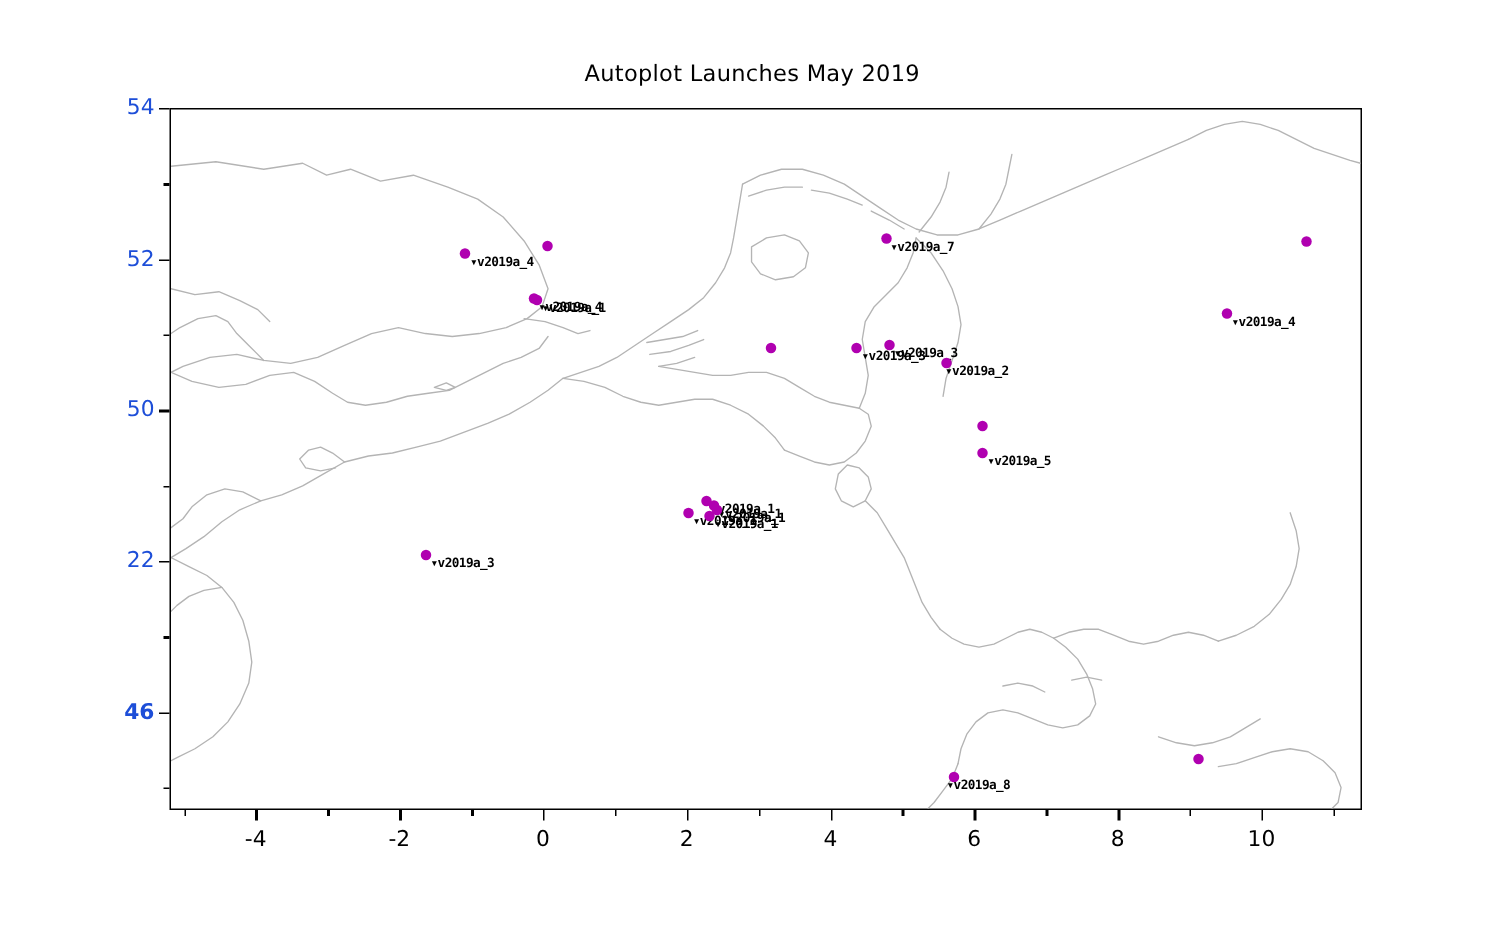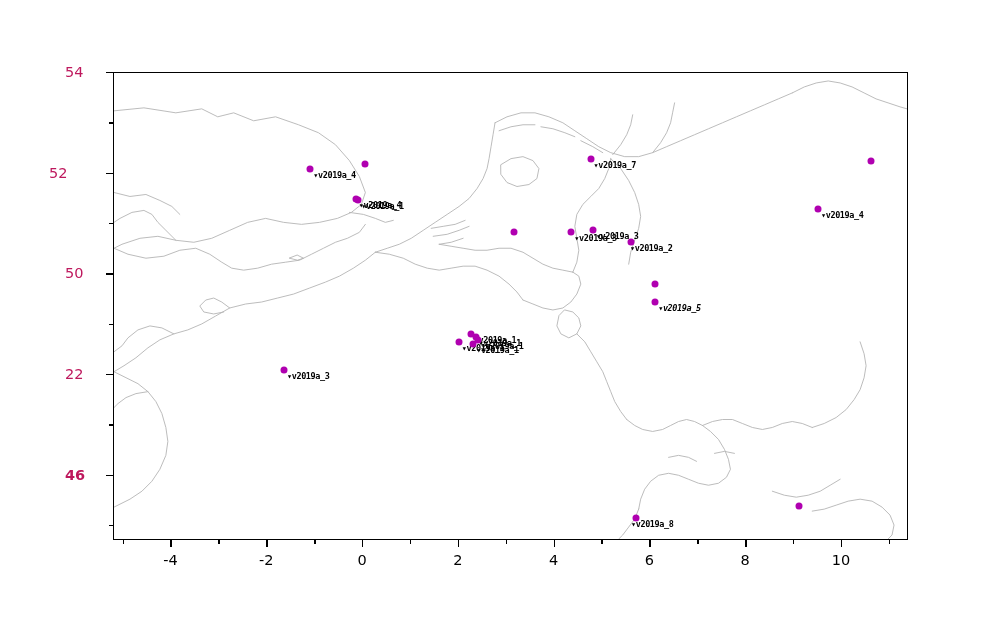--- a/index.html
+++ b/index.html
@@ -26,28 +26,29 @@
     position:absolute;font-size:8.5px;color:#000;white-space:nowrap;
     font-family:"DejaVu Sans Mono",monospace;font-weight:bold;
     transform:translate(0,-50%);letter-spacing:-0.4px;
   }
 
   
   .tick-x{position:absolute;width:1.4px;background:#000;}
   .tick-y{position:absolute;height:1.4px;background:#000;}
   .tlab-x{position:absolute;font-size:14.5px;color:#000;text-align:center;
           transform:translateX(-50%);}
-  .tlab-y{position:absolute;font-size:14.5px;color:#be185d;text-align:left;
+  .tlab-y{position:absolute;font-size:14.5px;color:#1d4ed8;text-align:right;
           transform:translateY(-50%);}
 </style>
 </head>
 <body>
 
 <div id="root">
 
+  <div id="chart-title">Autoplot Launches May 2019</div>
 
   <div id="plot-frame">
     <div id="map-layer">
       <svg viewBox="0 0 795 468" preserveAspectRatio="none">
         <g fill="none" stroke="#b4b4b4" stroke-width="0.9" stroke-linejoin="round" stroke-linecap="round">
 
           <path d="M0,38 L30,35 L62,40 L88,36 L104,44 L120,40 L140,48
                    L162,44 L185,52 L205,60 L222,72 L236,88 L246,104
                    L252,120 L248,132 L238,140 L224,146 L206,150
                    L188,152 L170,150 L152,146 L134,150 L116,158
@@ -165,21 +166,21 @@
         <div class="pt-label" style="left: 479.521px; top: 91.5484px;">▾v2019a_7</div>
         <div class="pt" style="left: 399.895px; top: 158.516px; background: rgb(176, 0, 176);"></div>
         <div class="pt" style="left: 457.364px; top: 158.516px; background: rgb(176, 0, 176);"></div>
         <div class="pt-label" style="left: 460.364px; top: 164.516px;">▾v2019a_3</div>
         <div class="pt" style="left: 478.916px; top: 157.006px; background: rgb(176, 0, 176);"></div>
         <div class="pt-label" style="left: 481.916px; top: 163.006px;">▾v2019a_3</div>
         <div class="pt" style="left: 517.229px; top: 168.581px; background: rgb(176, 0, 176);"></div>
         <div class="pt-label" style="left: 516px; top: 174.581px;">▾v2019a_2</div>
         <div class="pt" style="left: 541.175px; top: 211.355px; background: rgb(176, 0, 176);"></div>
         <div class="pt" style="left: 541.175px; top: 228.968px; background: rgb(176, 0, 176);"></div>
-        <div class="pt-label" style="left: 544.175px; top: 234.968px; font-style: italic;">▾v2019a_5</div>
+        <div class="pt-label" style="left: 544.175px; top: 234.968px;">▾v2019a_5</div>
         <div class="pt" style="left: 704.006px; top: 135.871px; background: rgb(176, 0, 176);"></div>
         <div class="pt-label" style="left: 707.006px; top: 141.871px;">▾v2019a_4</div>
         <div class="pt" style="left: 756.687px; top: 88.0645px; background: rgb(176, 0, 176);"></div>
         <div class="pt" style="left: 170.015px; top: 296.903px; background: rgb(176, 0, 176);"></div>
         <div class="pt-label" style="left: 173.015px; top: 302.903px;">▾v2019a_3</div>
         <div class="pt" style="left: 344.819px; top: 269.226px; background: rgb(176, 0, 176);"></div>
         <div class="pt-label" style="left: 347.819px; top: 275.226px;">▾v2019a_1</div>
         <div class="pt" style="left: 356.792px; top: 260.671px; background: rgb(176, 0, 176);"></div>
         <div class="pt-label" style="left: 359.792px; top: 266.671px;">▾v2019a_1</div>
         <div class="pt" style="left: 361.581px; top: 264.194px; background: rgb(176, 0, 176);"></div>
@@ -225,18 +226,18 @@
       <div class="tlab-x" style="left: 745.169px; top: 552px;">8</div>
       <div class="tick-x" style="left: 840.952px; top: 540px; height: 7px;"></div>
       <div class="tlab-x" style="left: 840.952px; top: 552px;">10</div>
       <div class="tick-y" style="left: 106px; top: 474.581px; width: 7px;"></div>
       <div class="tlab-y" style="left: 65px; width: 38px; top: 474.581px; font-weight: bold;">46</div>
       <div class="tick-y" style="left: 106px; top: 373.935px; width: 7px;"></div>
       <div class="tlab-y" style="left: 65px; width: 38px; top: 373.935px;">22</div>
       <div class="tick-y" style="left: 106px; top: 273.29px; width: 7px;"></div>
       <div class="tlab-y" style="left: 65px; width: 38px; top: 273.29px;">50</div>
       <div class="tick-y" style="left: 106px; top: 172.645px; width: 7px;"></div>
-      <div class="tlab-y" style="left: 49px; width: 38px; top: 172.645px;">52</div>
+      <div class="tlab-y" style="left: 65px; width: 38px; top: 172.645px;">52</div>
       <div class="tick-y" style="left: 106px; top: 72px; width: 7px;"></div>
       <div class="tlab-y" style="left: 65px; width: 38px; top: 72px;">54</div>
     </div>
 
 </div>
 
 </body></html>

